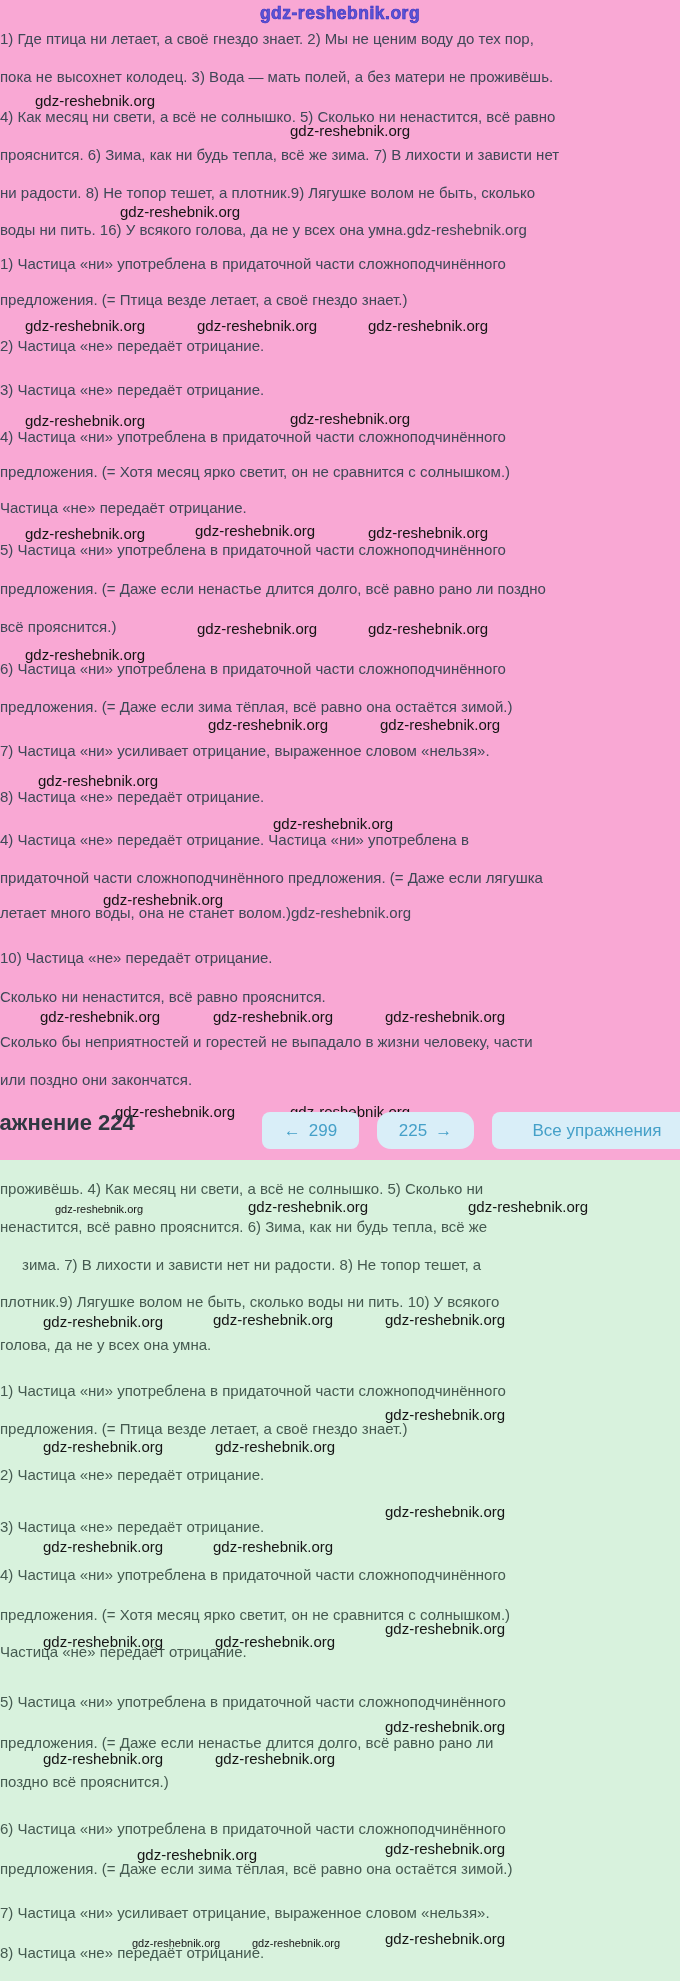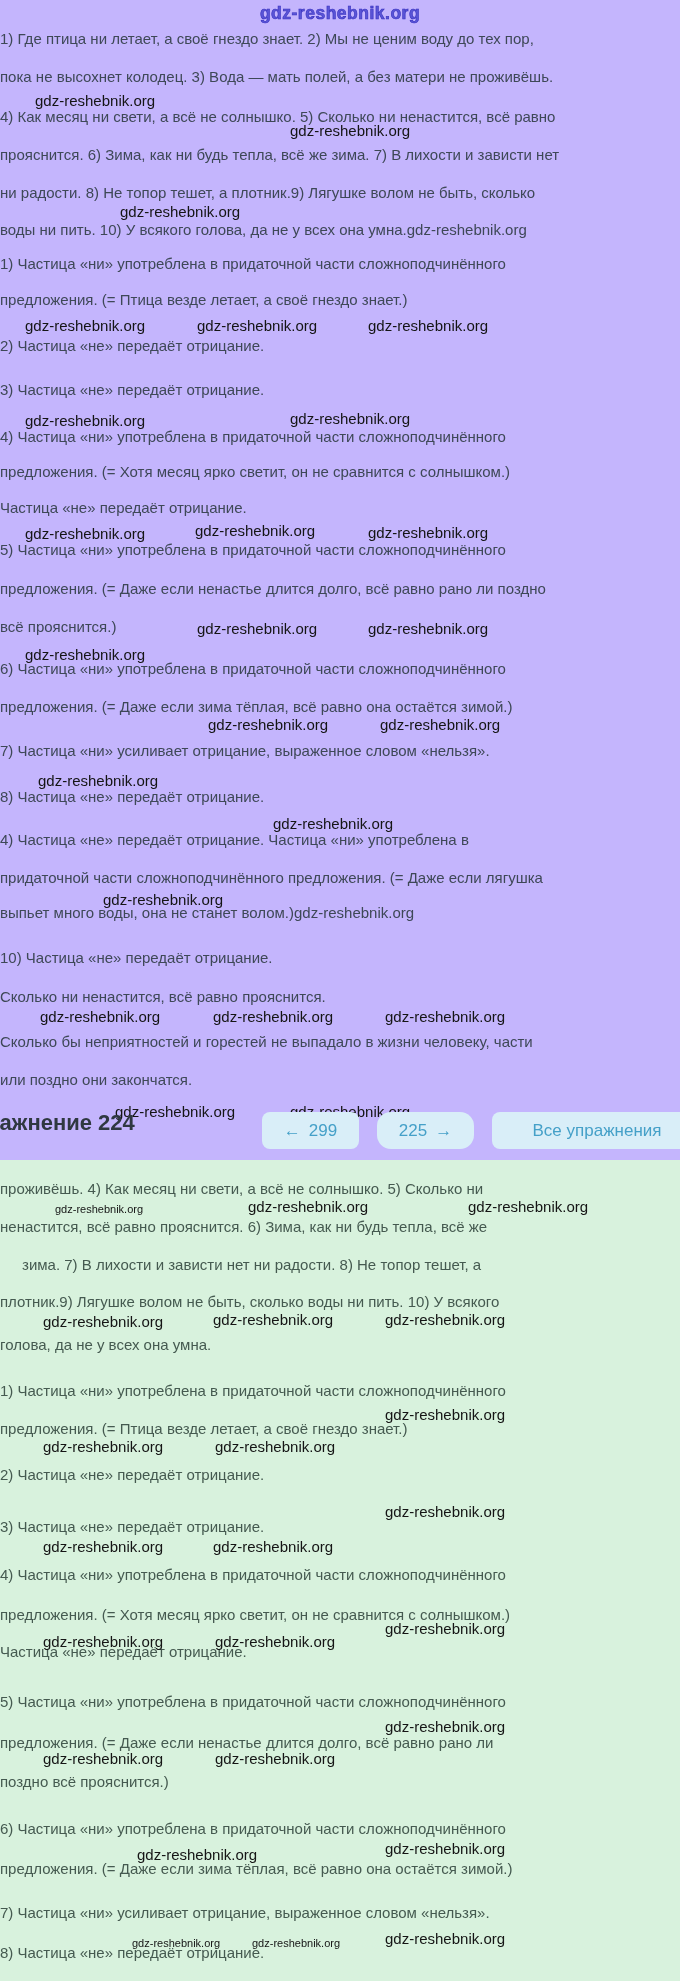--- a/index.html
+++ b/index.html
@@ -1,18 +1,18 @@
 <!DOCTYPE html>
 <html style="--answer-text: #3e4857; --task-text: #455a50; --task-bg: #d8f2dd; --button-bg: #d9eef8; --button-text: #45a0c8; --heading-text: #2f3841; --watermark-color: #151515;"><head>
 <meta charset="utf-8">
 <style>
   html,body{margin:0;padding:0;background:#fff;}
   .page{
     position:relative;width:680px;height:1981px;overflow:hidden;
-    background:#c4b5fd;font-family:"Liberation Sans",sans-serif;
+    background:#f9a8d4;font-family:"Liberation Sans",sans-serif;
   }
   .logo{
     position:absolute;top:3px;left:0;right:0;text-align:center;
     font-size:17.5px;font-weight:700;letter-spacing:.5px;
     color:#5a55d6;-webkit-text-stroke:.6px #3730bf;
   }
   .tline{
     position:absolute;white-space:nowrap;font-size:15px;line-height:1.2;
   }
   .answer-line{color:var(--answer-text,#3e4857);}
@@ -49,38 +49,38 @@
 <div class="page">
 
   <div class="logo">gdz-reshebnik.org</div>
 
   <div id="answer-section">
       <div class="tline answer-line" style="top: 30px; left: 0px;">1) Где птица ни летает, а своё гнездо знает. 2) Мы не ценим воду до тех пор,</div>
       <div class="tline answer-line" style="top: 68px; left: 0px;">пока не высохнет колодец. 3) Вода — мать полей, а без матери не проживёшь.</div>
       <div class="tline answer-line" style="top: 108px; left: 0px;">4) Как месяц ни свети, а всё не солнышко. 5) Сколько ни ненастится, всё равно</div>
       <div class="tline answer-line" style="top: 146px; left: 0px;">прояснится. 6) Зима, как ни будь тепла, всё же зима. 7) В лихости и зависти нет</div>
       <div class="tline answer-line" style="top: 184px; left: 0px;">ни радости. 8) Не топор тешет, а плотник.9) Лягушке волом не быть, сколько</div>
-      <div class="tline answer-line" style="top: 221px; left: 0px;">воды ни пить. 10) У всякого голова, да не у всех она умна.gdz-reshebnik.org</div>
+      <div class="tline answer-line" style="top: 221px; left: 0px;">воды ни пить. 16) У всякого голова, да не у всех она умна.gdz-reshebnik.org</div>
       <div class="tline answer-line" style="top: 255px; left: 0px;">1) Частица «ни» употреблена в придаточной части сложноподчинённого</div>
       <div class="tline answer-line" style="top: 291px; left: 0px;">предложения. (= Птица везде летает, а своё гнездо знает.)</div>
       <div class="tline answer-line" style="top: 337px; left: 0px;">2) Частица «не» передаёт отрицание.</div>
       <div class="tline answer-line" style="top: 381px; left: 0px;">3) Частица «не» передаёт отрицание.</div>
       <div class="tline answer-line" style="top: 428px; left: 0px;">4) Частица «ни» употреблена в придаточной части сложноподчинённого</div>
       <div class="tline answer-line" style="top: 463px; left: 0px;">предложения. (= Хотя месяц ярко светит, он не сравнится с солнышком.)</div>
       <div class="tline answer-line" style="top: 499px; left: 0px;">Частица «не» передаёт отрицание.</div>
       <div class="tline answer-line" style="top: 541px; left: 0px;">5) Частица «ни» употреблена в придаточной части сложноподчинённого</div>
       <div class="tline answer-line" style="top: 580px; left: 0px;">предложения. (= Даже если ненастье длится долго, всё равно рано ли поздно</div>
       <div class="tline answer-line" style="top: 618px; left: 0px;">всё прояснится.)</div>
       <div class="tline answer-line" style="top: 660px; left: 0px;">6) Частица «ни» употреблена в придаточной части сложноподчинённого</div>
       <div class="tline answer-line" style="top: 698px; left: 0px;">предложения. (= Даже если зима тёплая, всё равно она остаётся зимой.)</div>
       <div class="tline answer-line" style="top: 742px; left: 0px;">7) Частица «ни» усиливает отрицание, выраженное словом «нельзя».</div>
       <div class="tline answer-line" style="top: 788px; left: 0px;">8) Частица «не» передаёт отрицание.</div>
       <div class="tline answer-line" style="top: 831px; left: 0px;">4) Частица «не» передаёт отрицание. Частица «ни» употреблена в</div>
       <div class="tline answer-line" style="top: 869px; left: 0px; text-align: right;">придаточной части сложноподчинённого предложения. (= Даже если лягушка</div>
-      <div class="tline answer-line" style="top: 904px; left: 0px;">выпьет много воды, она не станет волом.)gdz-reshebnik.org</div>
+      <div class="tline answer-line" style="top: 904px; left: 0px;">летает много воды, она не станет волом.)gdz-reshebnik.org</div>
       <div class="tline answer-line" style="top: 949px; left: 0px;">10) Частица «не» передаёт отрицание.</div>
       <div class="tline answer-line" style="top: 988px; left: 0px;">Сколько ни ненастится, всё равно прояснится.</div>
       <div class="tline answer-line" style="top: 1033px; left: 0px;">Сколько бы неприятностей и горестей не выпадало в жизни человеку, части</div>
       <div class="tline answer-line" style="top: 1071px; left: 0px;">или поздно они закончатся.</div>
       <div class="wm" style="top: 92px; left: 35px;">gdz-reshebnik.org</div>
       <div class="wm" style="top: 122px; left: 290px;">gdz-reshebnik.org</div>
       <div class="wm" style="top: 203px; left: 120px;">gdz-reshebnik.org</div>
       <div class="wm" style="top: 317px; left: 25px;">gdz-reshebnik.org</div>
       <div class="wm" style="top: 317px; left: 197px;">gdz-reshebnik.org</div>
       <div class="wm" style="top: 317px; left: 368px;">gdz-reshebnik.org</div>

